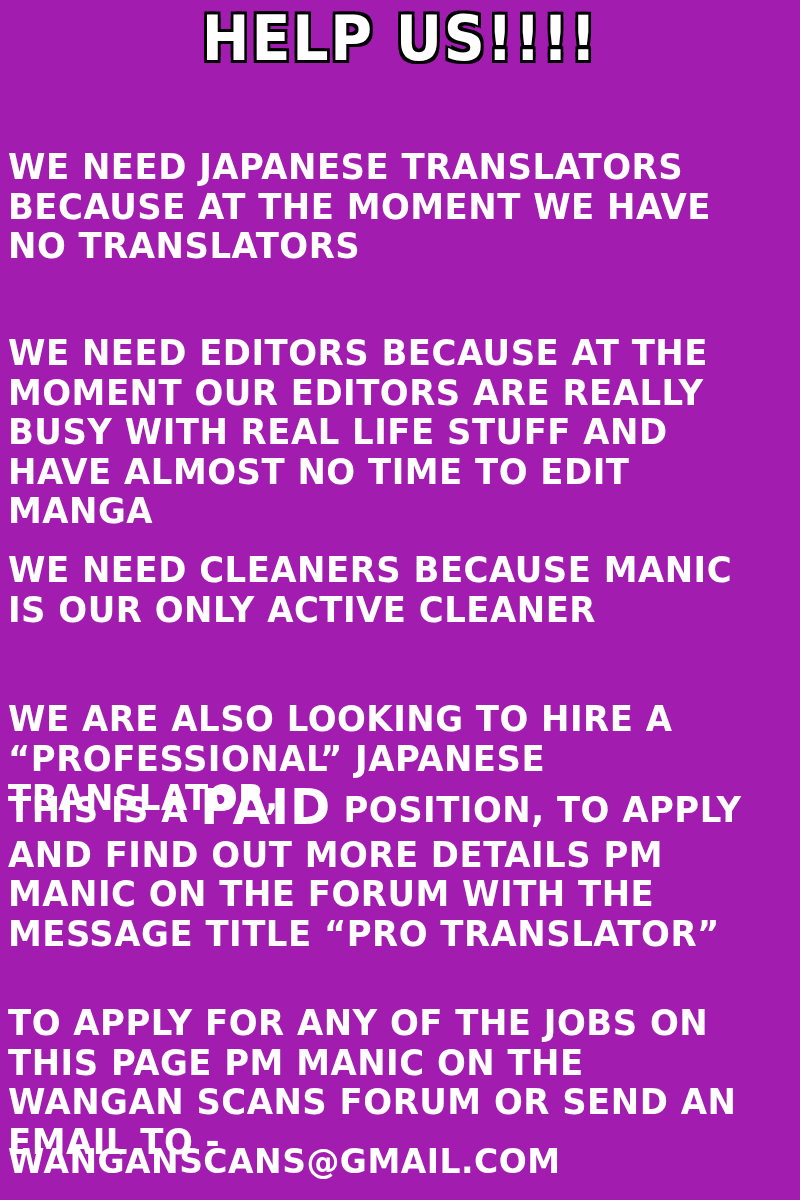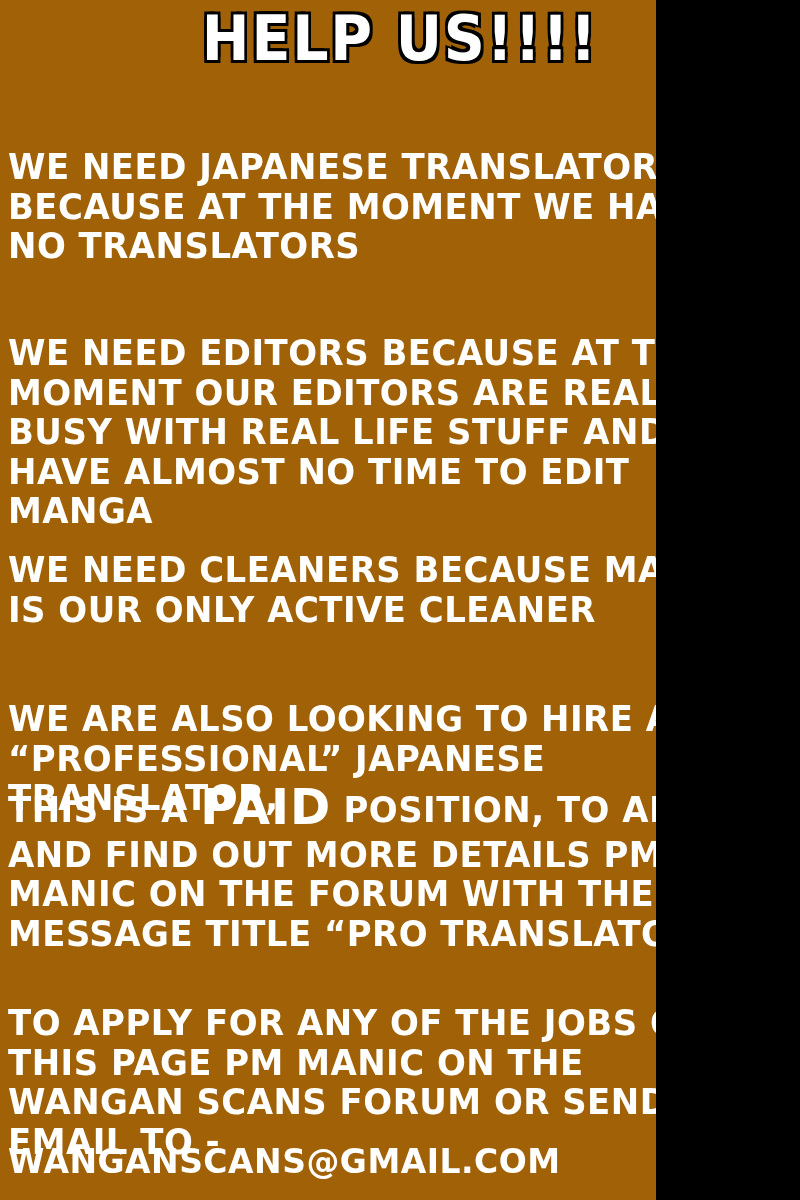--- a/index.html
+++ b/index.html
@@ -2,23 +2,23 @@
 <html><head>
 <meta charset="utf-8">
 <style>
   html, body {
     margin: 0;
     padding: 0;
     background: #000000;
   }
   .page {
     position: relative;
-    width: 656px;
+    width: 800px;
     height: 1200px;
-    background: #a16207;
+    background: #a21caf;
     overflow: hidden;
     font-family: "Liberation Sans", sans-serif;
   }
 
   
   .title {
     position: absolute;
     top: 8px;
     left: 0;
     width: 800px;

